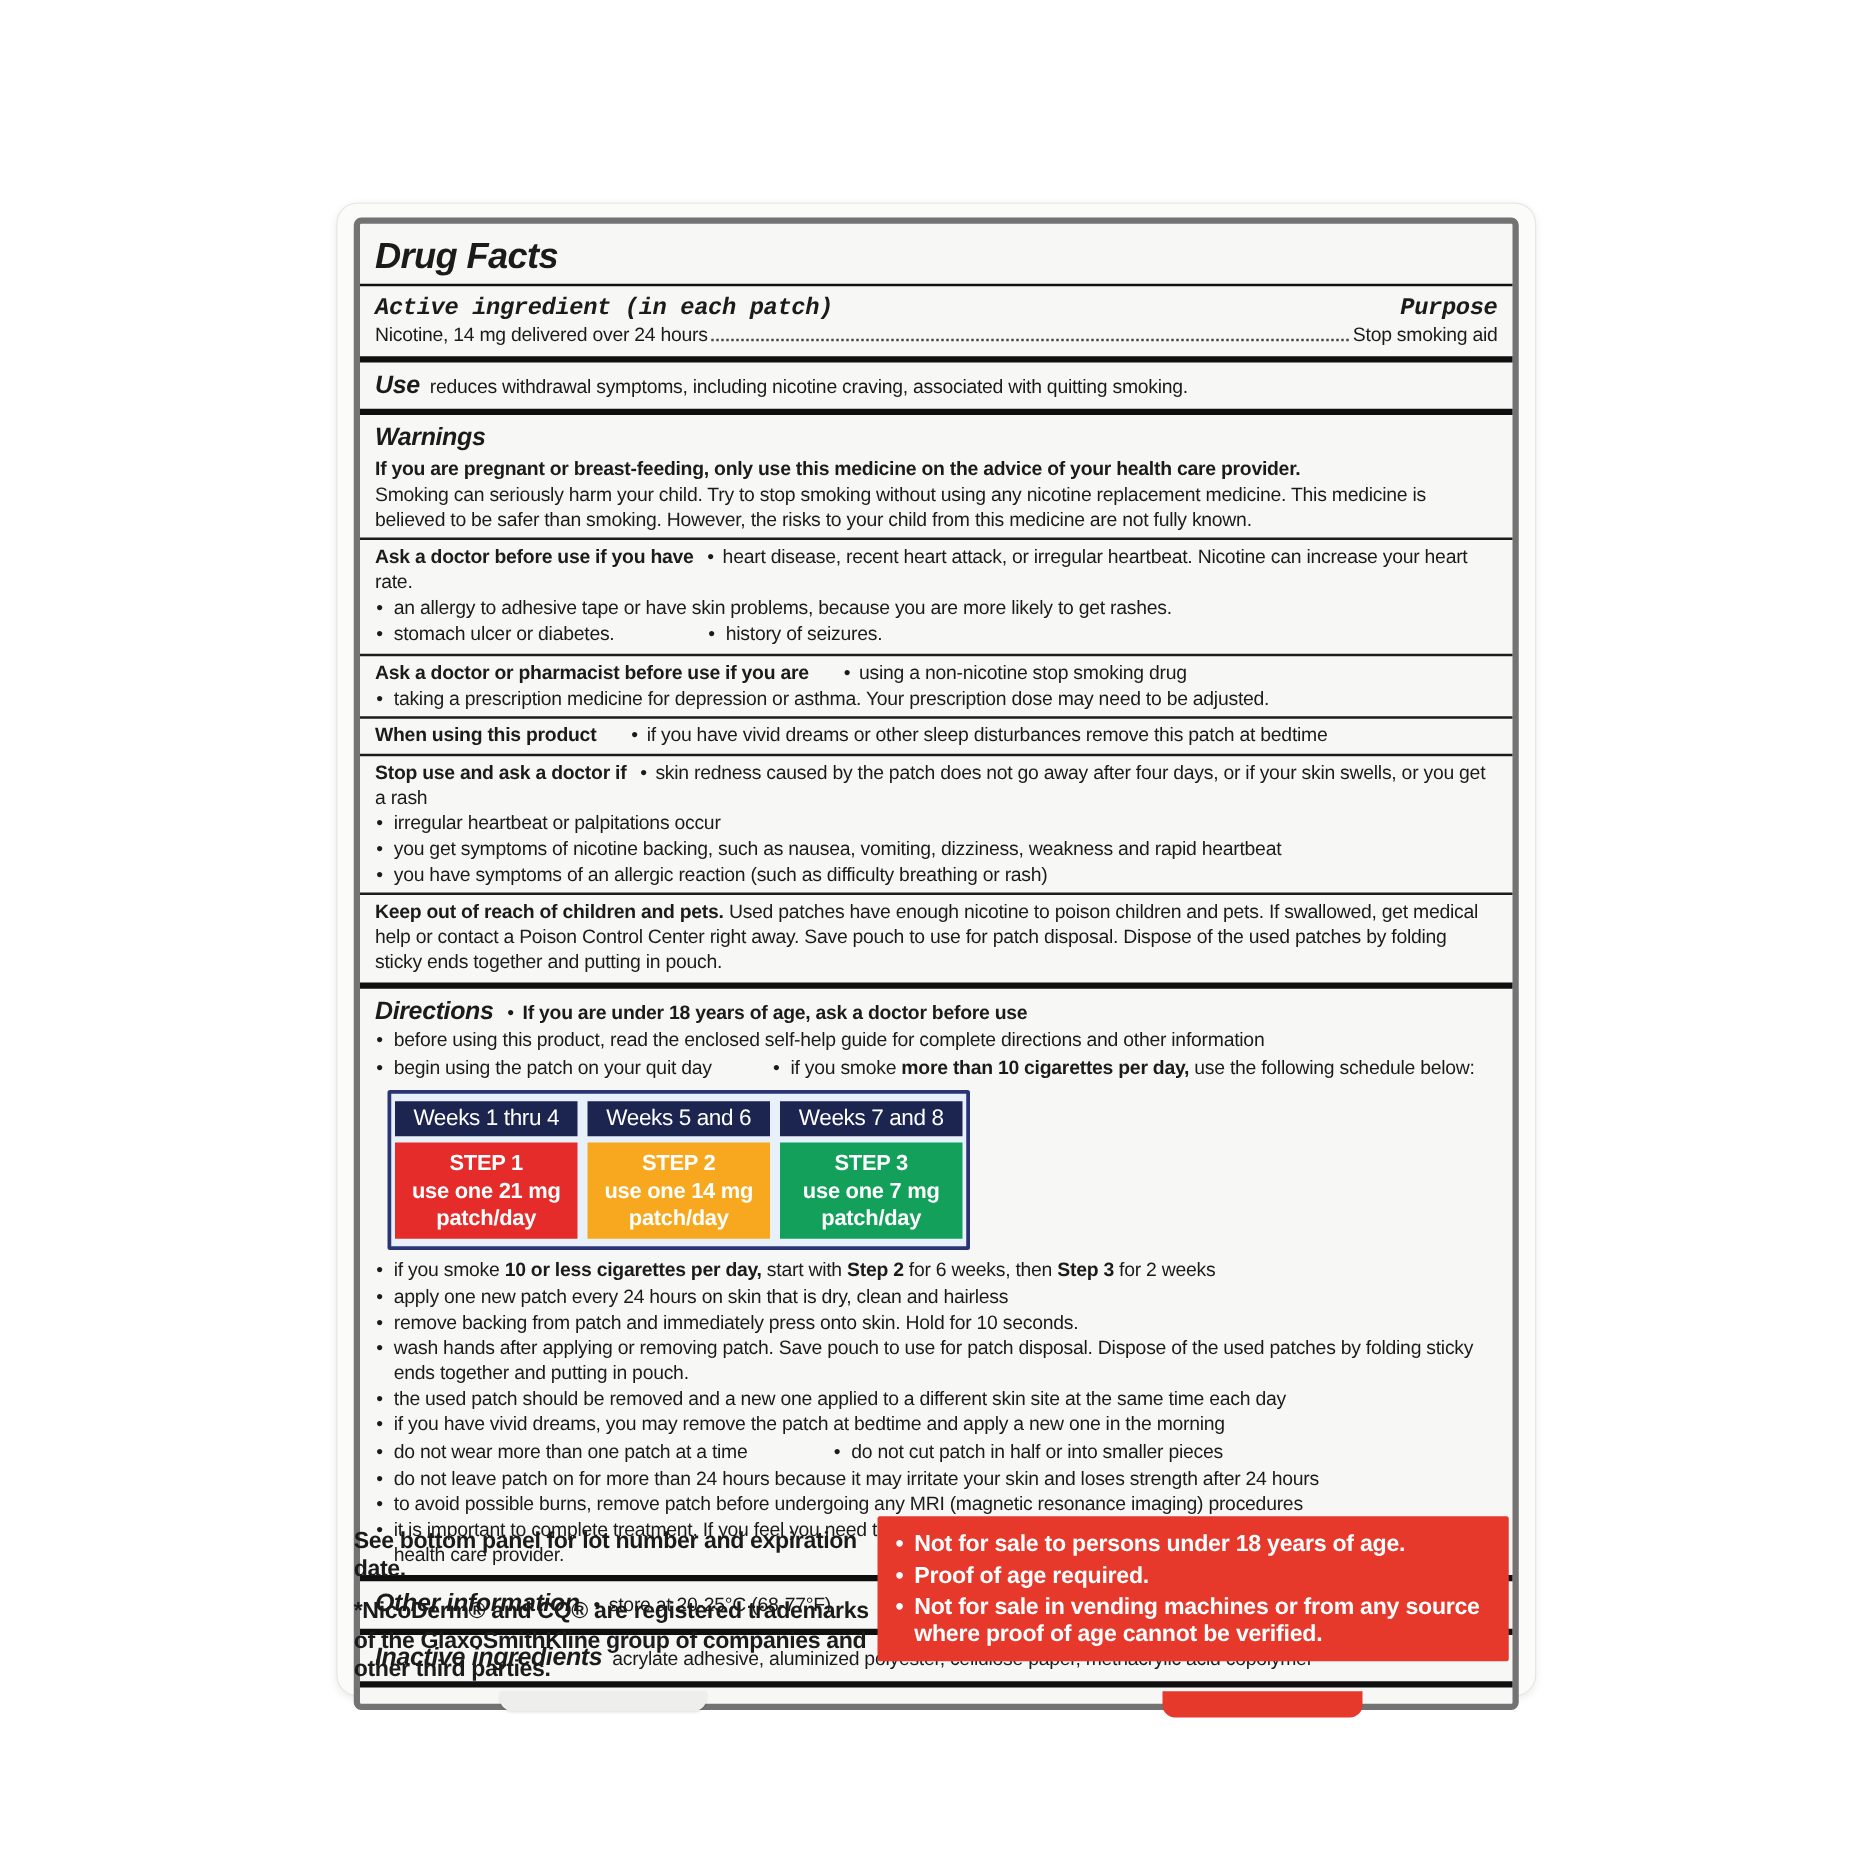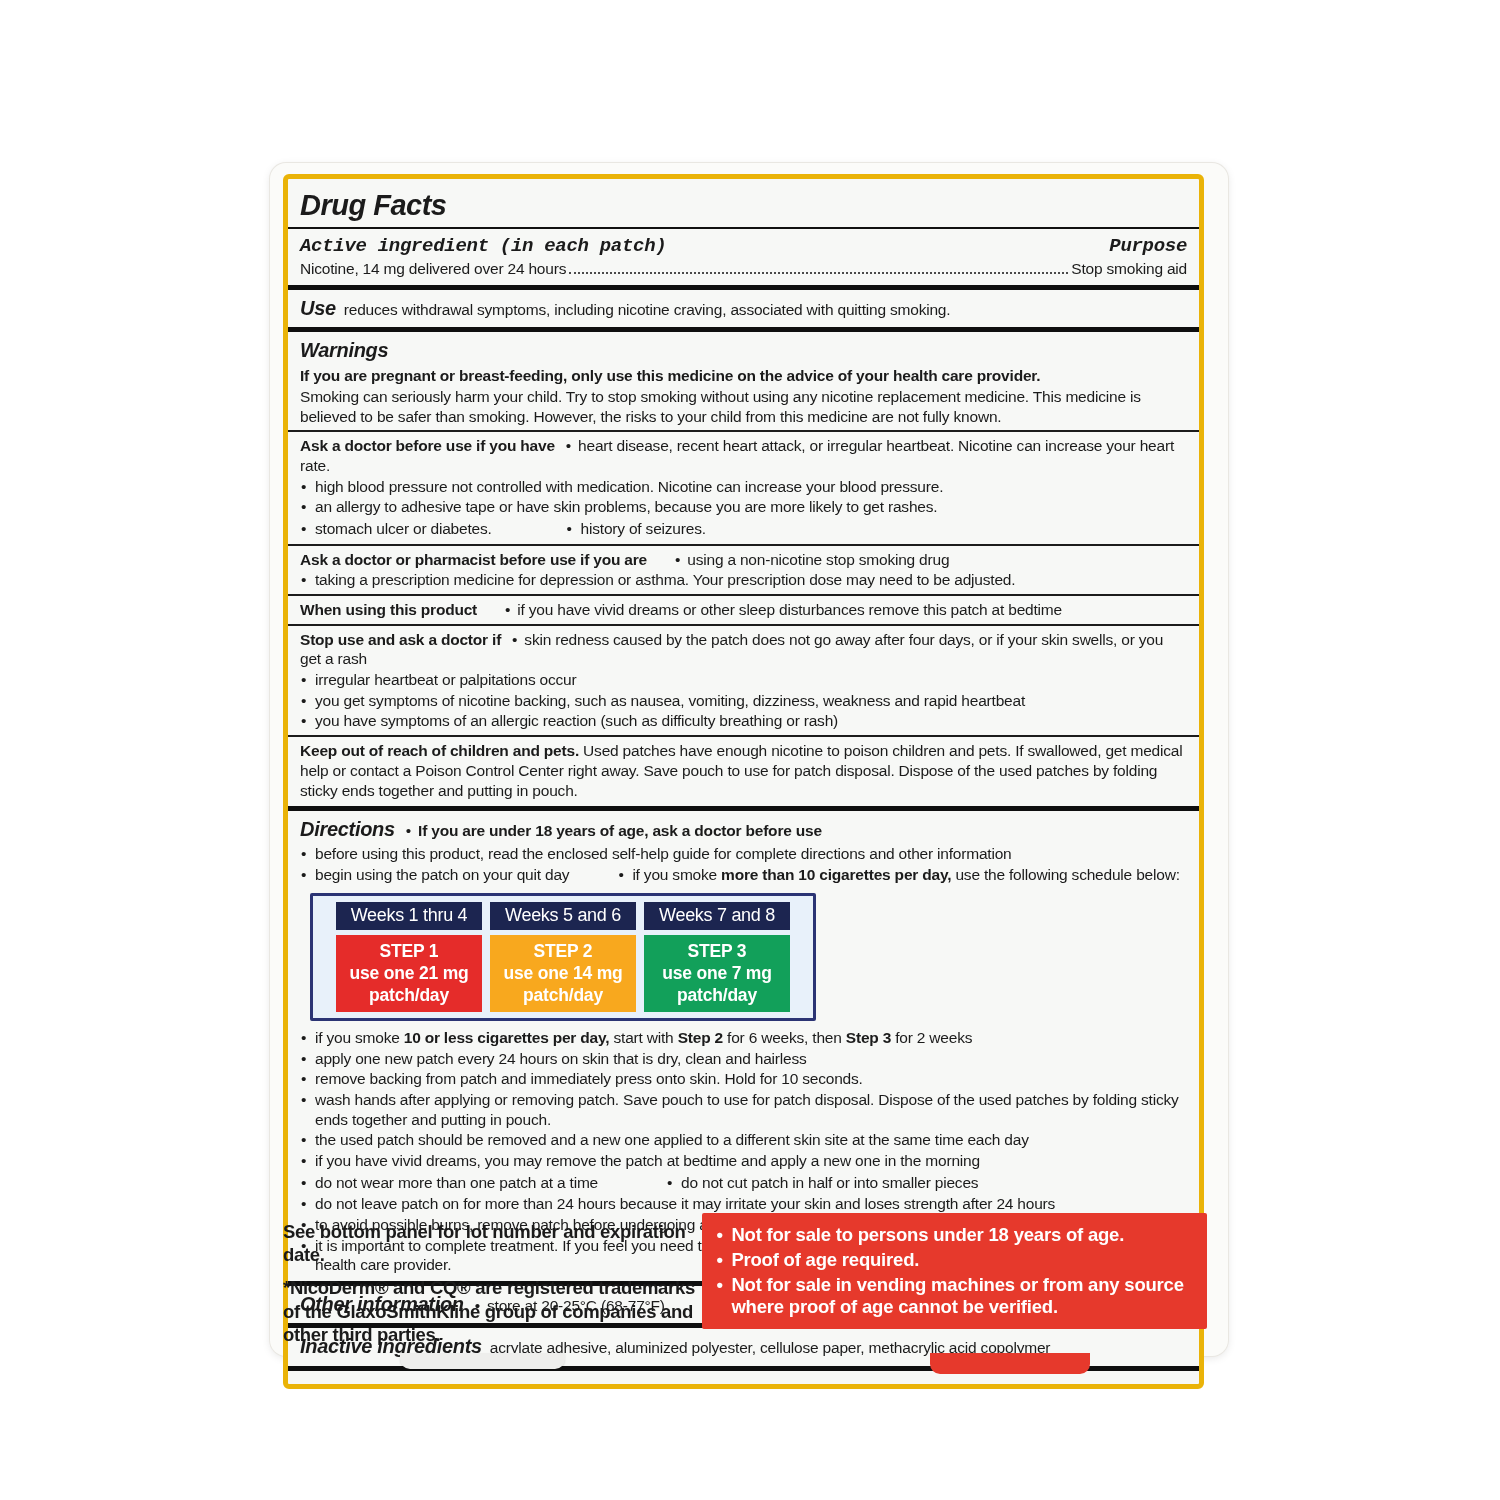--- a/index.html
+++ b/index.html
@@ -10,21 +10,21 @@
   .package {
     position:absolute; left:270px; top:163px; width:958px; height:1193px;
     background:#fbfbf9; border-radius:16px;
     box-shadow:0 0 0 1px #e9e7e2, 0 2px 8px rgba(0,0,0,0.10);
   }
   .tab { position:absolute; top:100%; margin-top:-3px; }
   .tab-left  { left:130px; width:165px; height:16px; background:#eeeeec; border-radius:0 0 10px 10px; box-shadow:0 1px 2px rgba(0,0,0,0.12); }
   .tab-right { left:660px; width:160px; height:21px; border-radius:0 0 10px 10px; }
 
   .dfbox {
-    margin:11px 24px 0 13px; border:5px solid #eab308; border-radius:6px;
+    margin:11px 13px 0 13px; border:5px solid #737373; border-radius:6px;
     background:#f7f8f6; padding:6px 12px 7px 12px;
     font-size:15.5px; line-height:1.27; letter-spacing:-0.2px;
   }
   .title { margin:2px 0 0 0; font-size:29px; font-style:italic; font-weight:bold; letter-spacing:-0.5px; }
   .rule { border:0; border-top:2px solid #1c1c1c; margin:4px -12px; }
   .rule.thick { border-top:5px solid #0f0f0f; margin:6px -12px; }
   .titlebar { border-top:2px solid #111; margin:3px -12px 5px -12px; }
 
   .ai-head { display:flex; justify-content:space-between; align-items:center;font-family:Liberation Mono, monospace; }
   .h19 { font-size:19px; font-style:italic; font-weight:bold; letter-spacing:-0.3px; }
@@ -43,21 +43,21 @@
   .bli::before { content:"\2022"; position:absolute; left:1px; }
   .duo { display:flex; }
   .duo .bli { flex:0 0 auto; }
   .g48 { margin-left:48px; }
   .g68 { margin-left:68px; }
   .g74 { margin-left:74px; }
 
   .sched {
     display:flex; gap:8px; width:fit-content;
     background:#e8f1fa; border:3px solid #2b3474; border-radius:2px;
-    padding:6px 23px; margin:7px 0 7px 10px;
+    padding:6px 3px; margin:7px 0 7px 10px;
   }
   .sched-col { width:146px; display:flex; flex-direction:column; gap:5px; }
   .sched-week { color:#fff; text-align:center; font-size:18px; letter-spacing:-0.3px; padding:2px 0 3px 0; }
   .sched-step { color:#fff; text-align:center; font-weight:bold; font-size:17.5px; line-height:1.26; padding:5px 0 6px 0; flex:1; }
 
   .bottom-row { position:absolute; left:13px; right:21px; bottom:0; display:flex; justify-content:space-between; align-items:flex-start; }
   .foot-left { width:452px; font-weight:bold; font-size:18.5px; line-height:1.28; letter-spacing:-0.3px; padding-top:7px; }
   .foot-left p { margin:0 0 9px 0; }
   .agebox { width:542px; box-sizing:border-box; color:#ffffff; font-weight:bold; font-size:18.5px; line-height:1.24; letter-spacing:-0.2px; padding:9px 12px 8px 12px; border-radius:2px; }
   .agebox .bli { padding-left:17px; margin:2px 0; }
@@ -94,21 +94,20 @@
       <section>
         <h2 class="sec-head">Warnings</h2>
         <p class="para bold">If you are pregnant or breast-feeding, only use this medicine on the advice of your health care provider.</p>
         <p class="para">Smoking can seriously harm your child. Try to stop smoking without using any nicotine replacement medicine. This medicine is believed to be safer than smoking. However, the risks to your child from this medicine are not fully known.</p>
 
         <div class="rule"></div>
 
         <p class="para">
           <span class="subhead">Ask a doctor before use if you have</span><span class="ibul"></span><span>heart disease, recent heart attack, or irregular heartbeat. Nicotine can increase your heart rate.</span>
         </p>
-        <p class="bli">high blood pressure not controlled with medication. Nicotine can increase your blood pressure.</p>
         <p class="bli">an allergy to adhesive tape or have skin problems, because you are more likely to get rashes.</p>
         <div class="duo">
           <span class="bli">stomach ulcer or diabetes.</span>
           <span class="bli g74">history of seizures.</span>
         </div>
 
         <div class="rule"></div>
 
         <p class="para">
           <span class="subhead">Ask a doctor or pharmacist before use if you are</span><span class="ibul wide"></span><span>using a non-nicotine stop smoking drug</span>

